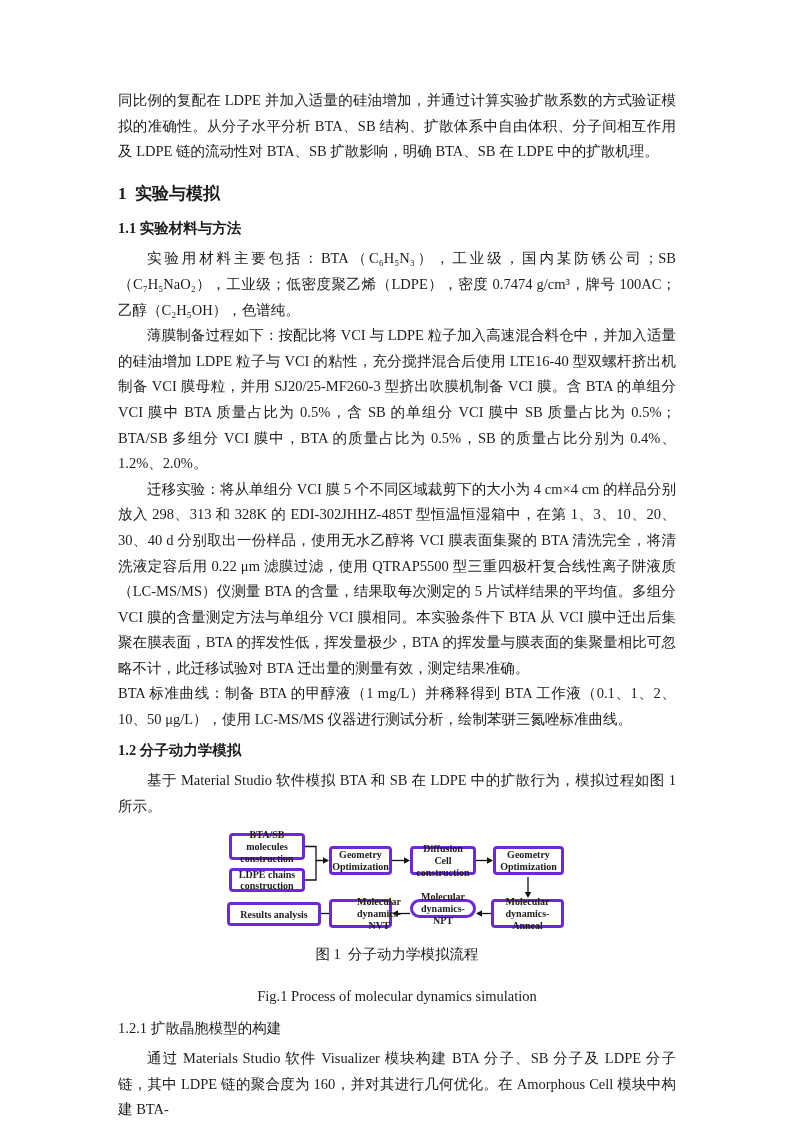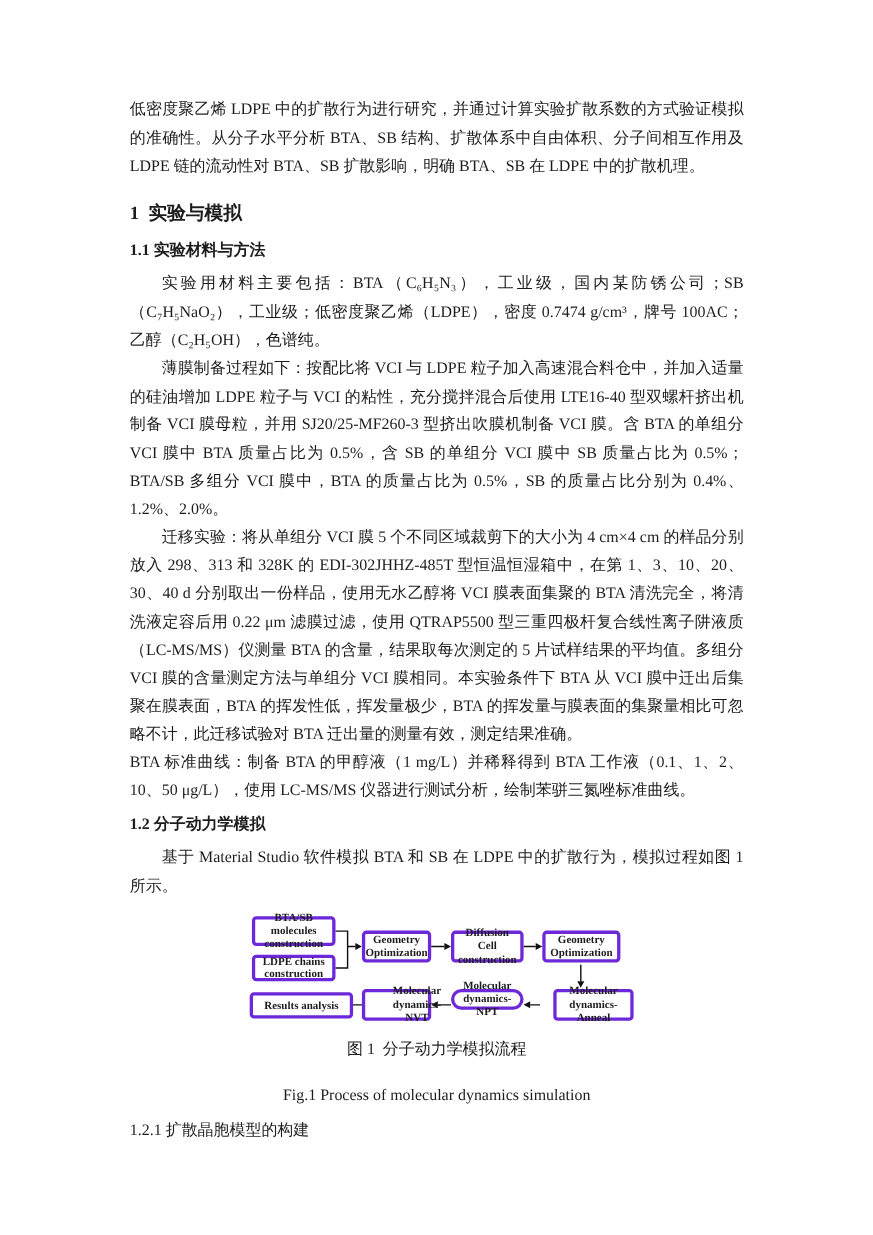--- a/index.html
+++ b/index.html
@@ -30,31 +30,31 @@
     font-family: "Liberation Serif", "DejaVu Serif", serif;
   }
   .b-a { left: 2px;   top: 2px;  width: 76px; height: 27px; }
   .b-b { left: 2px;   top: 37px; width: 76px; height: 24px; }
   .b-c { left: 102px; top: 15px; width: 63px; height: 29px; }
   .b-d { left: 183px; top: 15px; width: 66px; height: 29px; }
   .b-e { left: 266px; top: 15px; width: 71px; height: 29px; }
   .b-f { left: 0px;   top: 71px; width: 94px; height: 24px; }
   .b-g { left: 102px; top: 68px; width: 63px; height: 29px; padding-left: 40px; }
   .b-h { left: 183px; top: 68px; width: 66px; height: 19px; border-radius: 12px; }
-  .b-i { left: 276px; top: 68px; width: 73px; height: 29px; }
+  .b-i { left: 264px; top: 68px; width: 73px; height: 29px; }
 
   .caption    { text-align: center; margin: 9px 0 16px; white-space: pre-wrap; }
   .caption-en { text-align: center; margin: 0 0 5px; }
 </style>
 </head>
 <body>
 
 <div class="page">
 
-  <p>低密度聚乙烯 LDPE 中的扩散行为进行研究，并通过计算实验扩散系数的方式验证模拟的准确性。从分子水平分析 BTA、SB 结构、扩散体系中自由体积、分子间相互作用及 LDPE 链的流动性对 BTA、SB 扩散影响，明确 BTA、SB 在 LDPE 中的扩散机理。</p>
+  <p>同比例的复配在 LDPE 并加入适量的硅油增加，并通过计算实验扩散系数的方式验证模拟的准确性。从分子水平分析 BTA、SB 结构、扩散体系中自由体积、分子间相互作用及 LDPE 链的流动性对 BTA、SB 扩散影响，明确 BTA、SB 在 LDPE 中的扩散机理。</p>
 
   <div class="h1">1  实验与模拟</div>
   <div class="h2">1.1 实验材料与方法</div>
 
   <p class="indent">实验用材料主要包括：BTA（C₆H₅N₃），工业级，国内某防锈公司；SB（C₇H₅NaO₂），工业级；低密度聚乙烯（LDPE），密度 0.7474 g/cm³，牌号 100AC；乙醇（C₂H₅OH），色谱纯。</p>
   <p class="indent">薄膜制备过程如下：按配比将 VCI 与 LDPE 粒子加入高速混合料仓中，并加入适量的硅油增加 LDPE 粒子与 VCI 的粘性，充分搅拌混合后使用 LTE16-40 型双螺杆挤出机制备 VCI 膜母粒，并用 SJ20/25-MF260-3 型挤出吹膜机制备 VCI 膜。含 BTA 的单组分 VCI 膜中 BTA 质量占比为 0.5%，含 SB 的单组分 VCI 膜中 SB 质量占比为 0.5%；BTA/SB 多组分 VCI 膜中，BTA 的质量占比为 0.5%，SB 的质量占比分别为 0.4%、1.2%、2.0%。</p>
   <p class="indent">迁移实验：将从单组分 VCI 膜 5 个不同区域裁剪下的大小为 4 cm×4 cm 的样品分别放入 298、313 和 328K 的 EDI-302JHHZ-485T 型恒温恒湿箱中，在第 1、3、10、20、30、40 d 分别取出一份样品，使用无水乙醇将 VCI 膜表面集聚的 BTA 清洗完全，将清洗液定容后用 0.22 μm 滤膜过滤，使用 QTRAP5500 型三重四极杆复合线性离子阱液质（LC-MS/MS）仪测量 BTA 的含量，结果取每次测定的 5 片试样结果的平均值。多组分 VCI 膜的含量测定方法与单组分 VCI 膜相同。本实验条件下 BTA 从 VCI 膜中迁出后集聚在膜表面，BTA 的挥发性低，挥发量极少，BTA 的挥发量与膜表面的集聚量相比可忽略不计，此迁移试验对 BTA 迁出量的测量有效，测定结果准确。</p>
   <p>BTA 标准曲线：制备 BTA 的甲醇液（1 mg/L）并稀释得到 BTA 工作液（0.1、1、2、10、50 μg/L），使用 LC-MS/MS 仪器进行测试分析，绘制苯骈三氮唑标准曲线。</p>
 
   <div class="h2">1.2 分子动力学模拟</div>
@@ -93,14 +93,15 @@
     <div class="fc-box b-f">Results analysis</div>
     <div class="fc-box b-g">Molecular dynamics-NVT</div>
     <div class="fc-box b-h">Molecular dynamics-NPT</div>
     <div class="fc-box b-i">Molecular dynamics-Anneal</div>
   </div>
 
   <div class="caption">图 1  分子动力学模拟流程</div>
   <div class="caption-en">Fig.1 Process of molecular dynamics simulation</div>
 
   <div class="h3">1.2.1 扩散晶胞模型的构建</div>
+  <p class="indent">通过 Materials Studio 软件 Visualizer 模块构建 BTA 分子、SB 分子及 LDPE 分子链，其中 LDPE 链的聚合度为 160，并对其进行几何优化。在 Amorphous Cell 模块中构建 BTA-</p>
 
 </div>
 
 </body></html>

